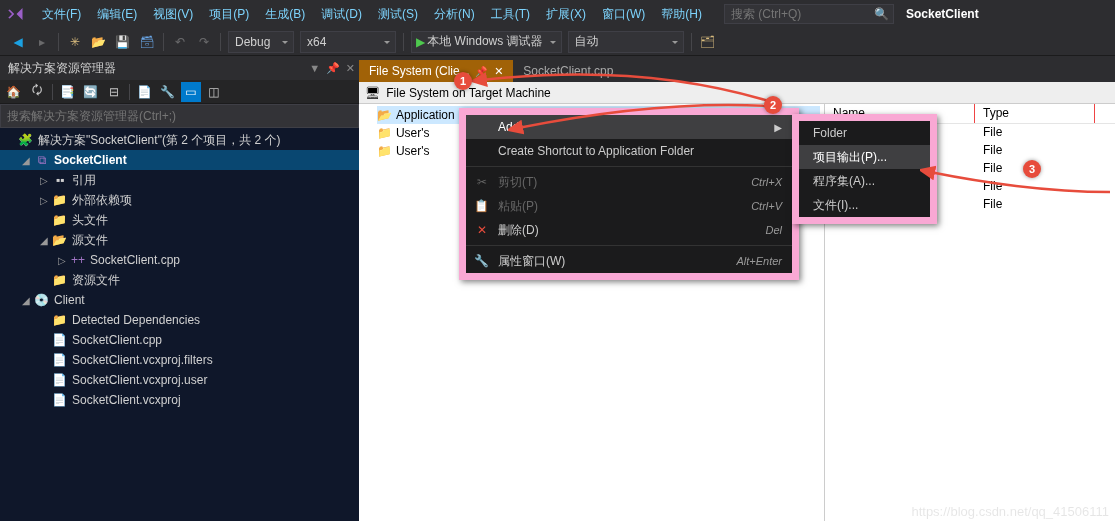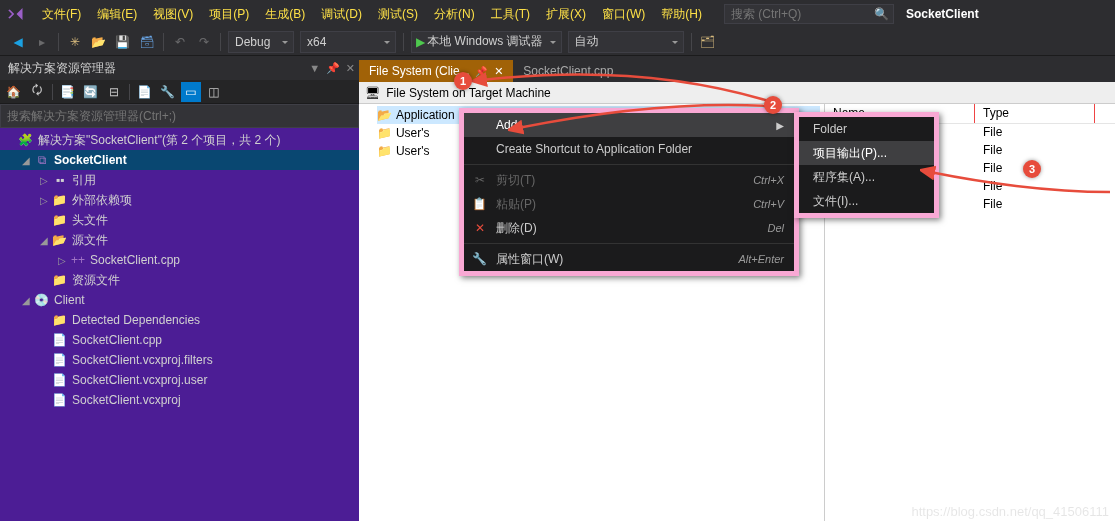--- a/index.html
+++ b/index.html
@@ -1,31 +1,31 @@
 <!DOCTYPE html>
 <html><head>
 <meta charset="utf-8">
 <style>
   * { margin:0; padding:0; box-sizing:border-box; font-family:"Microsoft YaHei","Segoe UI",sans-serif; }
   body { width:1115px; height:521px; background:#2d2d30; color:#f1f1f1; font-size:12px; overflow:hidden; position:relative; }
   .menubar { height:28px; background:#2d2d30; display:flex; align-items:center; padding:0 6px; }
   .vslogo { width:18px; height:18px; margin-right:10px; display:flex; align-items:center; }
-  .menu-item { padding:2px 8px; color:#fde047; cursor:default; }
+  .menu-item { padding:2px 8px; color:#7dd3fc; cursor:default; }
   .search-box { margin-left:14px; width:170px; height:20px; background:#333337; border:1px solid #3f3f46; color:#999; padding:0 6px; position:relative; display:flex; align-items:center; }
   .search-box input { background:transparent; border:none; color:#999; outline:none; width:100%; font-size:12px; }
   .search-icon { position:absolute; right:4px; color:#999; }
   .sol-name { margin-left:12px; font-weight:bold; color:#fff; }
   .toolbar { height:28px; background:#2d2d30; display:flex; align-items:center; padding:0 6px; border-bottom:1px solid #1b1b1c; }
   .tb-btn { height:22px; min-width:22px; display:flex; align-items:center; justify-content:center; margin:0 1px; color:#c5c5c5; }
   .tb-sep { width:1px; height:18px; background:#46464a; margin:0 4px; }
   .tb-drop { height:22px; background:#333337; border:1px solid #3f3f46; padding:0 18px 0 6px; margin:0 3px; display:flex; align-items:center; color:#d0d0d0; position:relative; }
   .tb-drop::after { content:""; position:absolute; right:5px; top:9px; border:3px solid transparent; border-top-color:#999; }
   .play { color:#4ec94e; margin-right:2px; }
   .main { display:flex; height:calc(100% - 56px); }
-  .explorer { width:359px; background:#4c1d95; display:flex; flex-direction:column; }
+  .explorer { width:359px; background:#0f172a; display:flex; flex-direction:column; }
   .panel-title { height:24px; background:#2d2d30; display:flex; align-items:center; padding:0 8px; color:#d0d0d0; position:relative; }
   .panel-title .rt { position:absolute; right:4px; display:flex; gap:6px; font-size:11px; color:#888; }
   .panel-tb { height:24px; background:#252526; display:flex; align-items:center; padding:0 4px; gap:3px; border-bottom:1px solid #1b1b1c; }
   .mini-btn { width:20px; height:20px; display:flex; align-items:center; justify-content:center; color:#c5c5c5; }
   .mini-btn.active { background:#007acc; color:#fff; }
   .expl-search { height:24px; margin:0; background:#333337; border:1px solid #3f3f46; display:flex; align-items:center; padding:0 6px; }
   .expl-search input{ background:transparent; border:none; outline:none; color:#bbb; width:100%; font-size:12px; }
   .tree { flex:1; overflow:auto; padding:2px 0; }
   .tree-row { display:flex; align-items:center; height:20px; padding-left:6px; color:#d0d0d0; white-space:nowrap; }
   .tree-row .arrow { width:12px; color:#999; font-size:10px; }
@@ -45,21 +45,21 @@
   .fs-row { display:flex; align-items:center; height:18px; color:#000; }
   .fs-row .icon{ margin-right:4px; }
   .fs-row.sel{ background:#cce8ff; }
   .folder-ico{ color:#d7ba7d; }
   .fs-list { flex:1; border-left:1px solid #ccc; color:#000; }
   .fs-list-header{ display:flex; height:20px; background:#fff; border-bottom:1px solid #e5e5e5; }
   .fs-list-header div{ padding:2px 8px; border-right:1px solid #ef4444; color:#000; }
   .fs-list-row{ display:flex; height:18px; }
   .fs-list-row div{ padding:1px 8px; }
   .col-name{ width:150px; } .col-type{ width:120px; }
-  .context-menu { position:absolute; background:#1b1b1c; border:5px solid #f9a8d4; box-shadow:2px 2px 6px rgba(0,0,0,.5); color:#ccc; z-index:50; }
+  .context-menu { position:absolute; background:#1b1b1c; border:7px solid #f9a8d4; box-shadow:2px 2px 6px rgba(0,0,0,.5); color:#ccc; z-index:50; }
   .cm-row { height:24px; display:flex; align-items:center; padding:0 10px 0 32px; position:relative; white-space:nowrap; }
   .cm-row .ico{ position:absolute; left:8px; width:16px; display:flex; justify-content:center; }
   .cm-row.hover{ background:#3f3f41; color:#fff; }
   .cm-row.disabled{ color:#666; }
   .cm-row .short{ margin-left:auto; padding-left:40px; color:#999; font-size:11px;font-style:italic; }
   .cm-row .sub-arrow{ margin-left:auto; padding-left:40px; color:#ccc; font-size:10px; }
   .cm-sep{ height:1px; background:#333; margin:3px 0; }
   .sub-menu{ position:absolute; left:100%; top:0; }
   .annot{ position:absolute; border-radius:50%; width:18px; height:18px; background:#e74c3c; color:#fff; font-size:11px; font-weight:bold; display:flex; align-items:center; justify-content:center; z-index:90; box-shadow:0 0 4px rgba(0,0,0,.4);}
   svg.arrow-svg{ position:absolute; z-index:80; pointer-events:none; }

